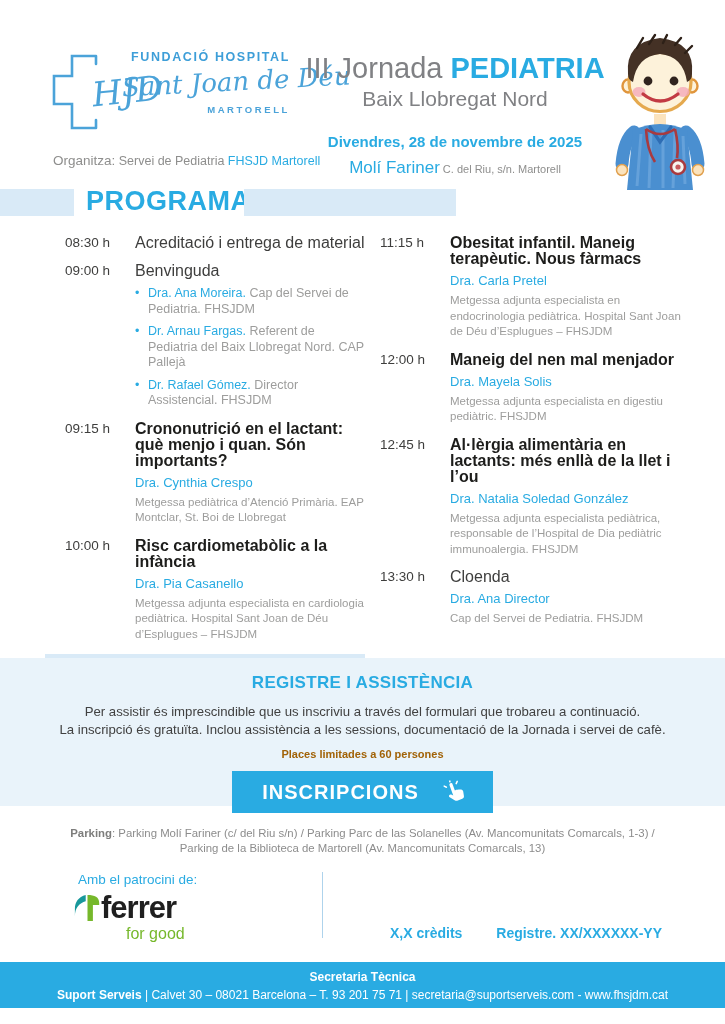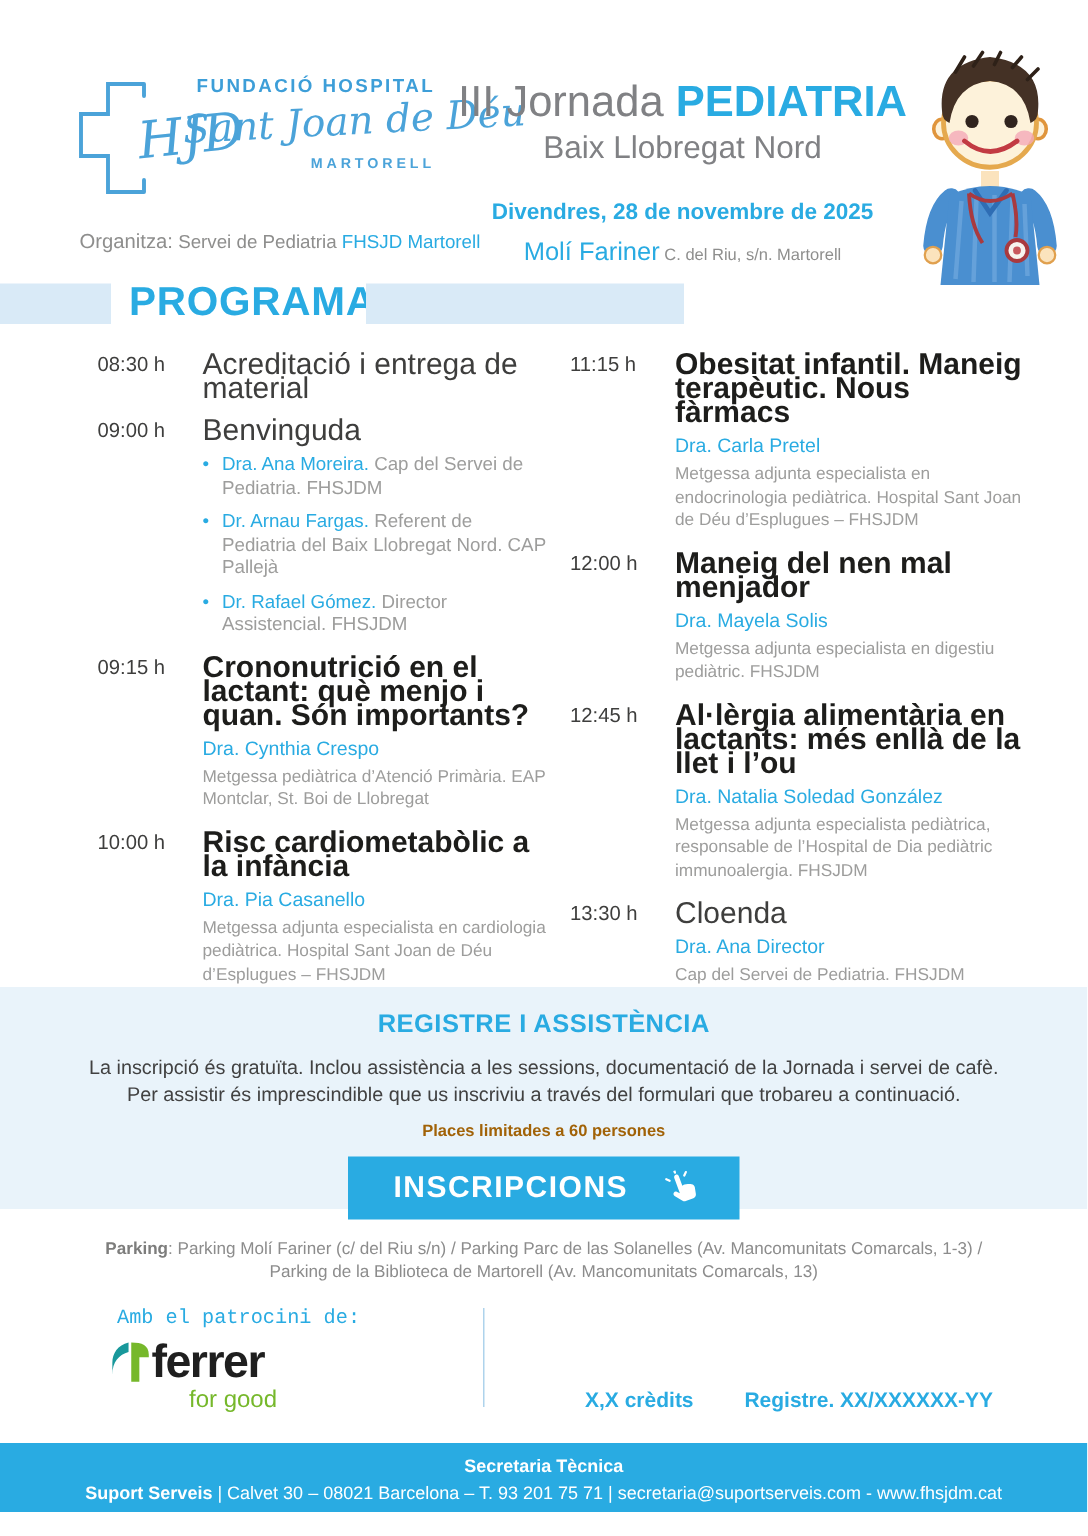--- a/index.html
+++ b/index.html
@@ -42,21 +42,21 @@
     position:absolute;left:86px;top:186px;font-size:27px;font-weight:bold;color:#29abe2;
     letter-spacing:0.5px;line-height:30px;
   }
   
   .col{position:absolute;display:flex;flex-direction:column;gap:12px;}
   .col-left{left:65px;top:235px;width:300px;}
   .col-right{left:380px;top:235px;width:306px;}
   .session{display:flex;}
   .s-time{flex:none;width:70px;font-size:13.5px;color:#3e3e3d;line-height:16px;}
   .s-body{flex:1;}
-  .s-title{font-size:20px;color:#3e3e3d;line-height:16px;}
+  .s-title{font-size:16px;color:#3e3e3d;line-height:16px;}
   .s-title.bold{font-weight:bold;color:#1d1d1b;}
   .s-speaker{font-size:13px;color:#29abe2;line-height:15px;margin-top:6px;}
   .s-role{font-size:11.5px;color:#9d9d9c;line-height:15.5px;margin-top:5px;}
   .bullets{margin-top:7px;display:flex;flex-direction:column;gap:7px;}
   .bullet{display:flex;font-size:12.5px;line-height:15.5px;}
   .bullet .dot{flex:none;width:13px;color:#29abe2;}
   .bullet .b-name{color:#29abe2;}
   .bullet .b-role{color:#9d9d9c;}
   .session.highlight{
     background:#d9eaf7;margin-left:-20px;padding:6px 0 6px 20px;width:320px;box-sizing:border-box;
@@ -67,21 +67,21 @@
   .panel-body{font-size:13.2px;color:#414141;line-height:18px;margin-top:10px;}
   .panel-places{font-size:11px;font-weight:bold;color:#a16207;margin-top:9px;}
   .btn{
     display:inline-flex;align-items:center;gap:24px;margin-top:11px;
     background:#29abe2;color:#ffffff;border:none;padding:8px 24px 8px 30px;cursor:pointer;
   }
   .btn-label{font-size:20px;font-weight:bold;letter-spacing:1px;font-family:"Liberation Sans",sans-serif;}
   .parking{font-size:11.4px;color:#8c8c8c;line-height:15px;margin:13px auto 0;width:600px;}
   .parking b{color:#7d7d7c;}
   
-  .sponsor-label{position:absolute;left:78px;top:872px;font-size:13.5px;color:#29abe2;font-family:Liberation Mono, monospace;}
+  .sponsor-label{position:absolute;left:78px;top:872px;font-size:13.5px;color:#29abe2;}
   .ferrer{position:absolute;left:74px;top:893px;}
   .ferrer-row{display:flex;align-items:flex-start;gap:0;}
   .ferrer-name{font-size:31px;font-weight:bold;color:#1f1f1f;letter-spacing:-1px;line-height:30px;}
   .ferrer-tag{font-size:16px;color:#76b82b;margin:2px 0 0 52px;line-height:16px;}
   .divider{position:absolute;left:322px;top:872px;width:1px;height:66px;background:#aed3ec;}
   .accred{position:absolute;left:390px;top:872px;width:272px;font-size:12px;line-height:16px;color:#8f8f8e;}
   .cred-row{position:absolute;left:390px;top:925px;width:272px;display:flex;justify-content:space-between;}
   .cred-row span{font-size:14px;font-weight:bold;color:#29abe2;white-space:nowrap;}
   
   .footer{
@@ -246,22 +246,22 @@
         <div class="s-title">Cloenda</div>
         <div class="s-speaker">Dra. Ana Director</div>
         <div class="s-role">Cap del Servei de Pediatria. FHSJDM</div>
       </div>
     </div>
   </div>
 
   <div class="panel">
     <div class="panel-title">REGISTRE I ASSISTÈNCIA</div>
     <div class="panel-body">
+      <div>Per assistir és imprescindible que us inscriviu a través del formulari que trobareu a continuació.</div>
       <div>La inscripció és gratuïta. Inclou assistència a les sessions, documentació de la Jornada i servei de cafè.</div>
-      <div>Per assistir és imprescindible que us inscriviu a través del formulari que trobareu a continuació.</div>
     </div>
     <div class="panel-places">Places limitades a 60 persones</div>
     <div>
       <button class="btn">
         <span class="btn-label">INSCRIPCIONS</span>
         <svg width="26" height="26" viewBox="0 0 24 24" style="transform:rotate(-20deg);">
           <path fill="#ffffff" d="M10 2.6c.8 0 1.5.7 1.5 1.5v6.3l1-.3c.5-.1 3.3.6 4.7 1.3.9.5 1.4 1.5 1.2 2.5l-.8 4.1c-.2 1.1-1.2 1.9-2.3 1.9h-5c-.7 0-1.4-.3-1.8-.9l-3.6-4.4c-.5-.6-.4-1.5.2-2 .6-.5 1.4-.4 1.9.1l1.5 1.5V4.1c0-.8.7-1.5 1.5-1.5z"></path>
           <path stroke="#ffffff" stroke-width="1.4" stroke-linecap="round" fill="none" d="M5.2 4.8 3.6 3.2 M14.8 4.8 16.4 3.2 M10 1.2 V-0.4"></path>
         </svg>
       </button>

